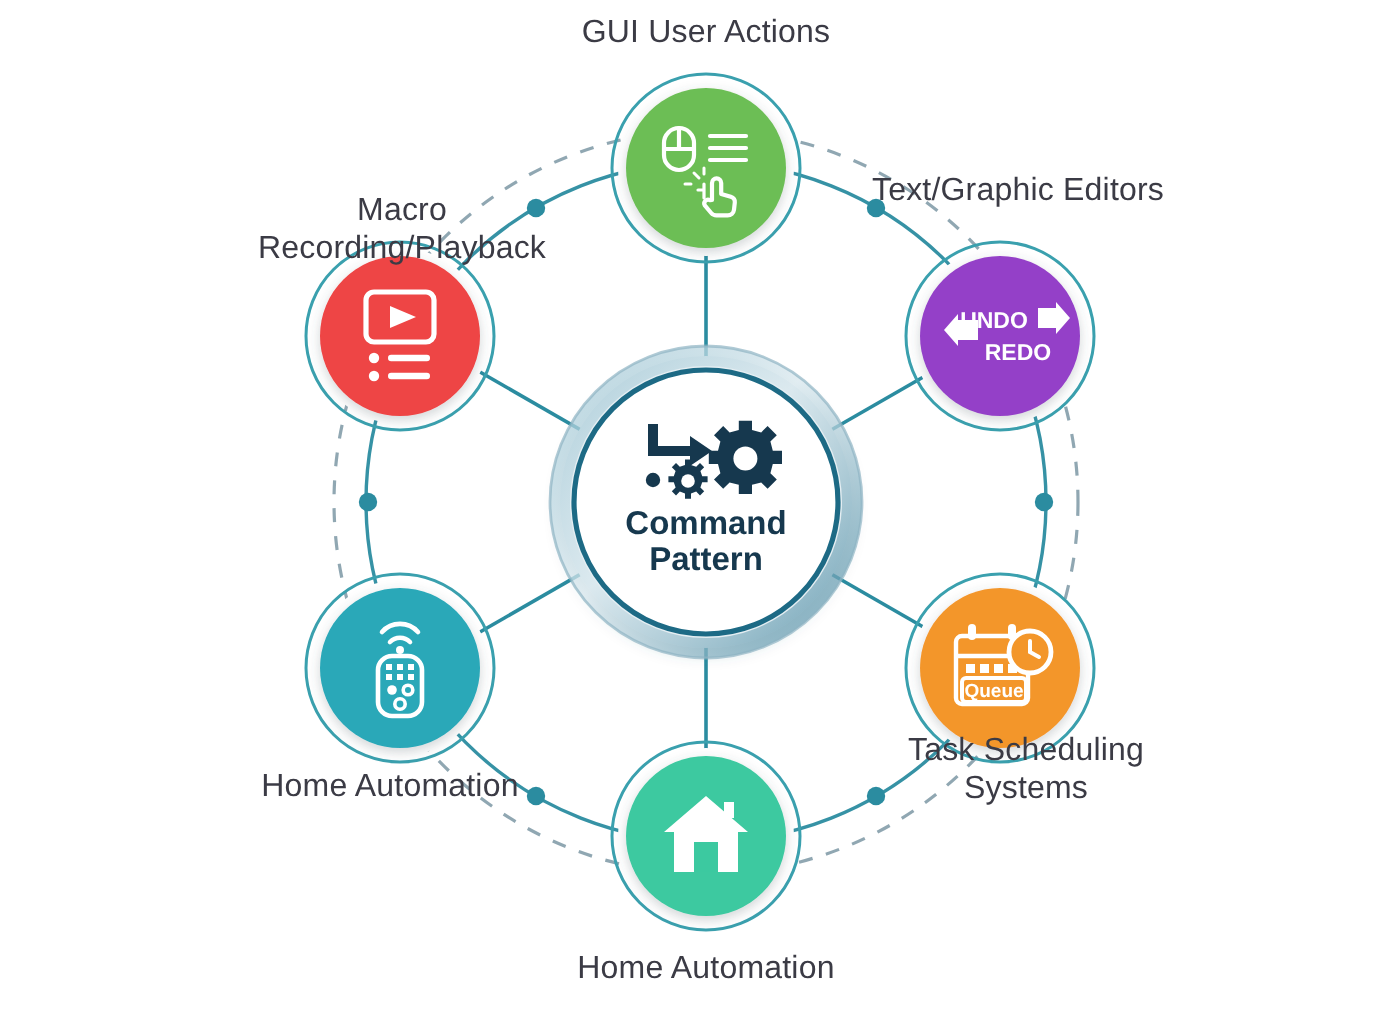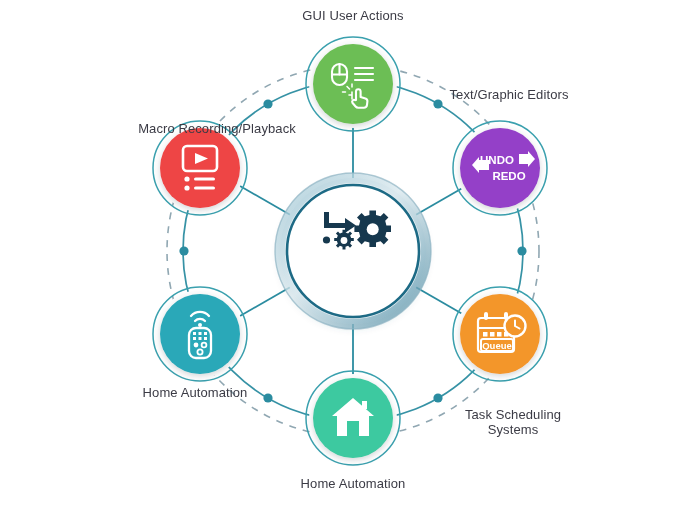--- a/index.html
+++ b/index.html
@@ -21,21 +21,21 @@
   #diagram-svg {
     position: absolute;
     left: 0;
     top: 0;
     width: 700px;
     height: 506px;
   }
   .node-label {
     position: absolute;
     color: #3b3b45;
-    font-size: 13px;
+    font-size: 16px;
     font-family: "Liberation Sans", sans-serif;
     text-align: center;
     line-height: 1.18;
     letter-spacing: 0.1px;
     white-space: pre-line;
     pointer-events: none;
   }
   .center-title {
     position: absolute;
     color: #16384e;
@@ -239,27 +239,29 @@
         <path d="M376 215 l4.6 1.2 3.2 -3.2 4.6 4.6 -3.2 3.2 1.2 4.6 4.6 0 0 6.6 -4.6 0
                  -1.2 4.6 3.2 3.2 -4.6 4.6 -3.2 -3.2 -4.6 1.2 0 4.6 -6.6 0 0 -4.6
                  -4.6 -1.2 -3.2 3.2 -4.6 -4.6 3.2 -3.2 -1.2 -4.6 -4.6 0 0 -6.6 4.6 0
                  1.2 -4.6 -3.2 -3.2 4.6 -4.6 3.2 3.2 4.6 -1.2 0 -4.6 6.6 0 Z"></path>
         <circle cx="372.7" cy="229.2" r="6" fill="#ffffff"></circle>
       </g>
     </g>
 
   </svg>
 
+  <div class="center-title" style="left:293px; top:253px; width:120px;">Command
+Pattern</div>
 
   <div class="node-label" style="left:263px; top:8px; width:180px;">GUI User Actions</div>
 
   <div class="node-label" style="left:434px; top:87px; width:150px;">Text/Graphic Editors</div>
 
-  <div class="node-label" style="left:448px; top:407px; width:130px;">Task Scheduling
+  <div class="node-label" style="left:448px; top:367px; width:130px;">Task Scheduling
 Systems</div>
 
   <div class="node-label" style="left:278px; top:476px; width:150px;">Home Automation</div>
 
   <div class="node-label" style="left:120px; top:385px; width:150px;">Home Automation</div>
 
-  <div class="node-label" style="left:122px; top:97px; width:190px;margin-top:24px;">Macro Recording/Playback</div>
+  <div class="node-label" style="left:106px; top:97px; width:190px;">Macro Recording/Playback</div>
 
 </div>
 
 </body></html>

